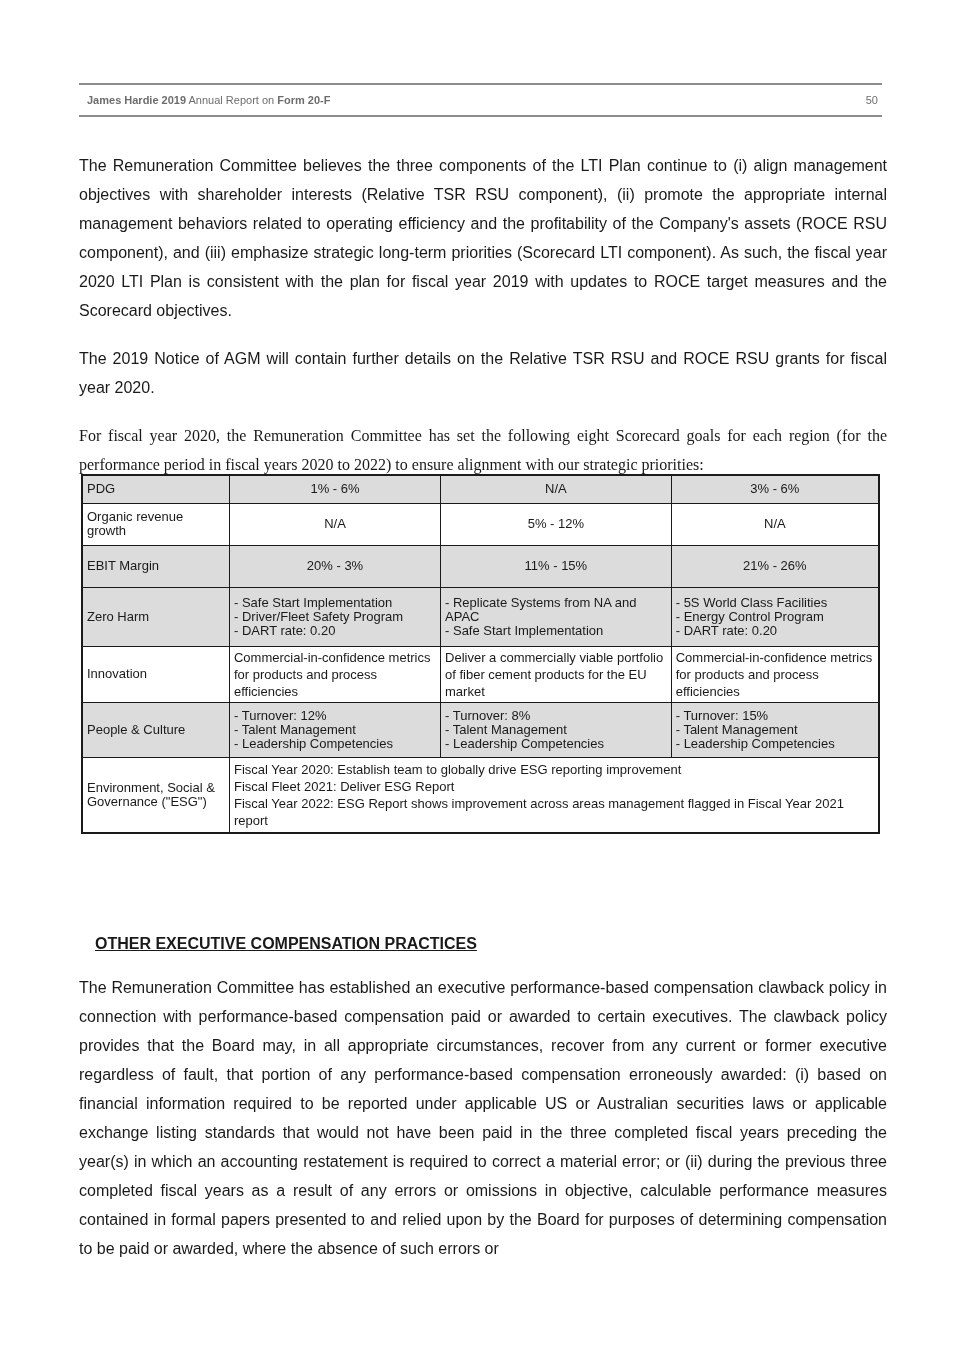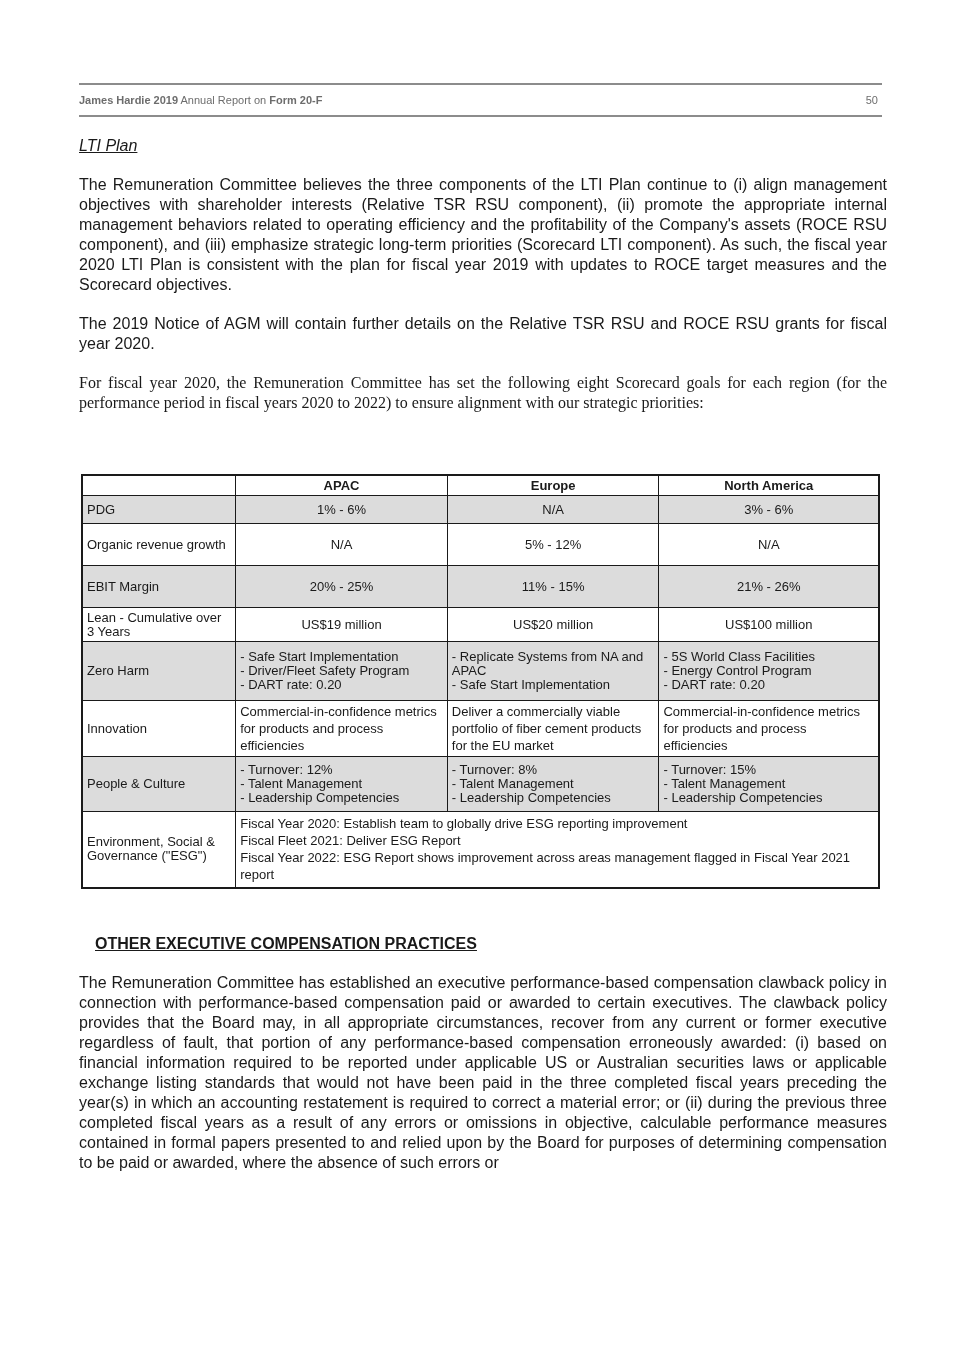--- a/index.html
+++ b/index.html
@@ -1,27 +1,27 @@
 <!DOCTYPE html>
 <html><head>
 <meta charset="utf-8">
 <style>
   html, body { margin: 0; padding: 0; background: #ffffff; }
   body { width: 965px; height: 1365px; position: relative; overflow: hidden;
          font-family: "Liberation Sans", sans-serif; color: #1a1a1a; }
 
   .header { position: absolute; left: 79px; top: 83px; width: 803px; height: 34px;
             border-top: 2px solid #8c8c8c; border-bottom: 2px solid #8c8c8c; box-sizing: border-box; }
-  .header .left { position: absolute; left: 0; top: 9px; font-size: 11px; color: #6d6d6d; text-align: right; }
+  .header .left { position: absolute; left: 8px; top: 9px; font-size: 11px; color: #6d6d6d; text-align: right; }
   .header .left b { font-weight: bold; color: #6d6d6d; }
   .header .pagenum { position: absolute; right: 4px; top: 9px; font-size: 11px; color: #6d6d6d; }
 
   .content { position: absolute; left: 79px; top: 134px; width: 808px; }
   .subhead { font-style: italic; text-decoration: underline; font-size: 16px; margin: 0; line-height: 24px; }
-  .para { font-size: 16px; line-height: 20px; text-align: justify; margin: 0; }
+  .para { font-size: 16px; line-height: 29px; text-align: justify; margin: 0; }
   .section-head { font-weight: bold; text-decoration: underline; font-size: 16px; margin: 16px; line-height: 24px; }
 
   table.scorecard { position: absolute; left: 81px; top: 474px; width: 799px;
                     border-collapse: collapse; font-size: 13px; line-height: 14px;
                     border: 2px solid #1a1a1a; }
   table.scorecard td, table.scorecard th { border: 1.5px solid #1a1a1a; padding: 0 4px; vertical-align: middle; }
   table.scorecard th { font-weight: bold; text-align: center; height: 17px; padding: 1px 4px; }
   table.scorecard tr.shade td { background: #dcdcdc; }
   table.scorecard td.c { text-align: center; }
   table.scorecard td.l { text-align: left; }
@@ -34,57 +34,44 @@
 </style>
 </head>
 <body>
 
 <div class="header">
   <span class="left"><b>James Hardie 2019</b><span> Annual Report on </span><b>Form 20-F</b></span>
   <span class="pagenum">50</span>
 </div>
 
 <div class="content">
-  <p class="subhead">LTI Plan</p>
   <p class="para" style="margin-top:17px;">The Remuneration Committee believes the three components of the LTI Plan continue to (i) align management objectives with shareholder interests (Relative TSR RSU component), (ii) promote the appropriate internal management behaviors related to operating efficiency and the profitability of the Company's assets (ROCE RSU component), and (iii) emphasize strategic long-term priorities (Scorecard LTI component).  As such, the fiscal year 2020 LTI Plan is consistent with the plan for fiscal year 2019 with updates to ROCE target measures and the Scorecard objectives.</p>
   <p class="para" style="margin-top:19px;">The 2019 Notice of AGM will contain further details on the Relative TSR RSU and ROCE RSU grants for fiscal year 2020.</p>
   <p class="para" style="margin-top:19px;font-family:Liberation Serif, serif;">For fiscal year 2020, the Remuneration Committee has set the following eight Scorecard goals for each region (for the performance period in fiscal years 2020 to 2022) to ensure alignment with our strategic priorities:</p>
 </div>
 
 <table class="scorecard">
   <tbody>
-      <tr>
-    <th class="col0"></th>
-    <th class="col1">APAC</th>
-    <th class="col2">Europe</th>
-    <th class="col3">North America</th>
-  </tr>
   <tr class="shade" style="height:28px;">
     <td class="l">PDG</td>
     <td class="c">1% - 6%</td>
     <td class="c">N/A</td>
     <td class="c">3% - 6%</td>
   </tr>
   <tr style="height:42px;">
     <td class="l">Organic revenue growth</td>
     <td class="c">N/A</td>
     <td class="c">5% - 12%</td>
     <td class="c">N/A</td>
   </tr>
   <tr class="shade" style="height:42px;">
     <td class="l">EBIT Margin</td>
-    <td class="c">20% - 25%</td>
+    <td class="c">20% - 3%</td>
     <td class="c">11% - 15%</td>
     <td class="c">21% - 26%</td>
-  </tr>
-  <tr style="height:34px;">
-    <td class="l">Lean - Cumulative over 3 Years</td>
-    <td class="c">US$19 million</td>
-    <td class="c">US$20 million</td>
-    <td class="c">US$100 million</td>
   </tr>
   <tr class="shade" style="height:59px;">
     <td class="l">Zero Harm</td>
     <td class="l">
       <span class="bl">- Safe Start Implementation</span>
       <span class="bl">- Driver/Fleet Safety Program</span>
       <span class="bl">- DART  rate:  0.20</span>
     </td>
     <td class="l">
       <span class="bl">- Replicate Systems from NA and APAC</span>

